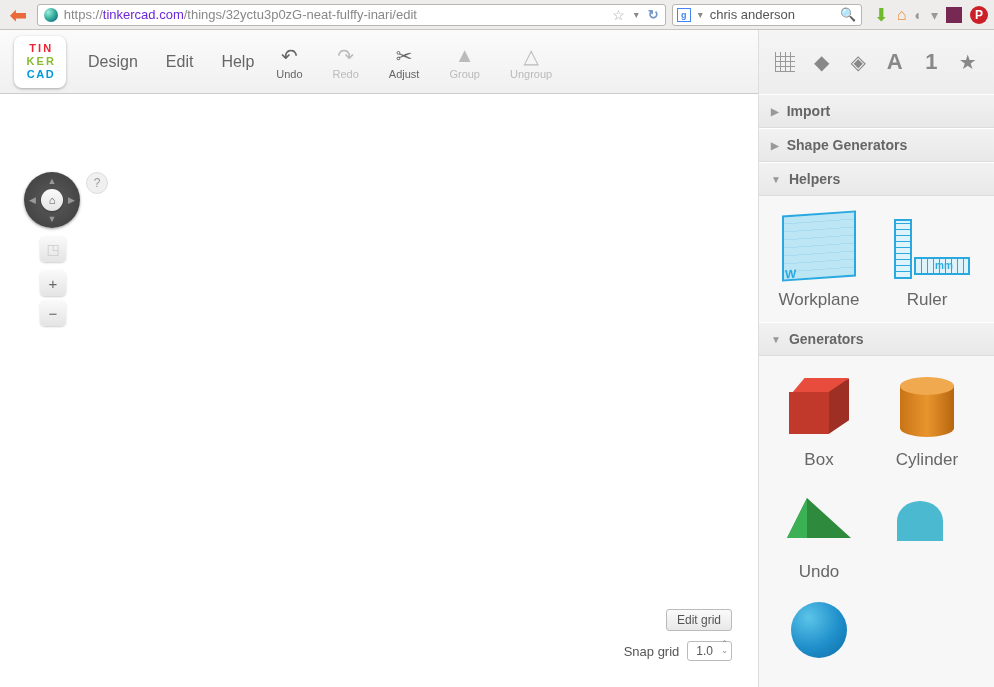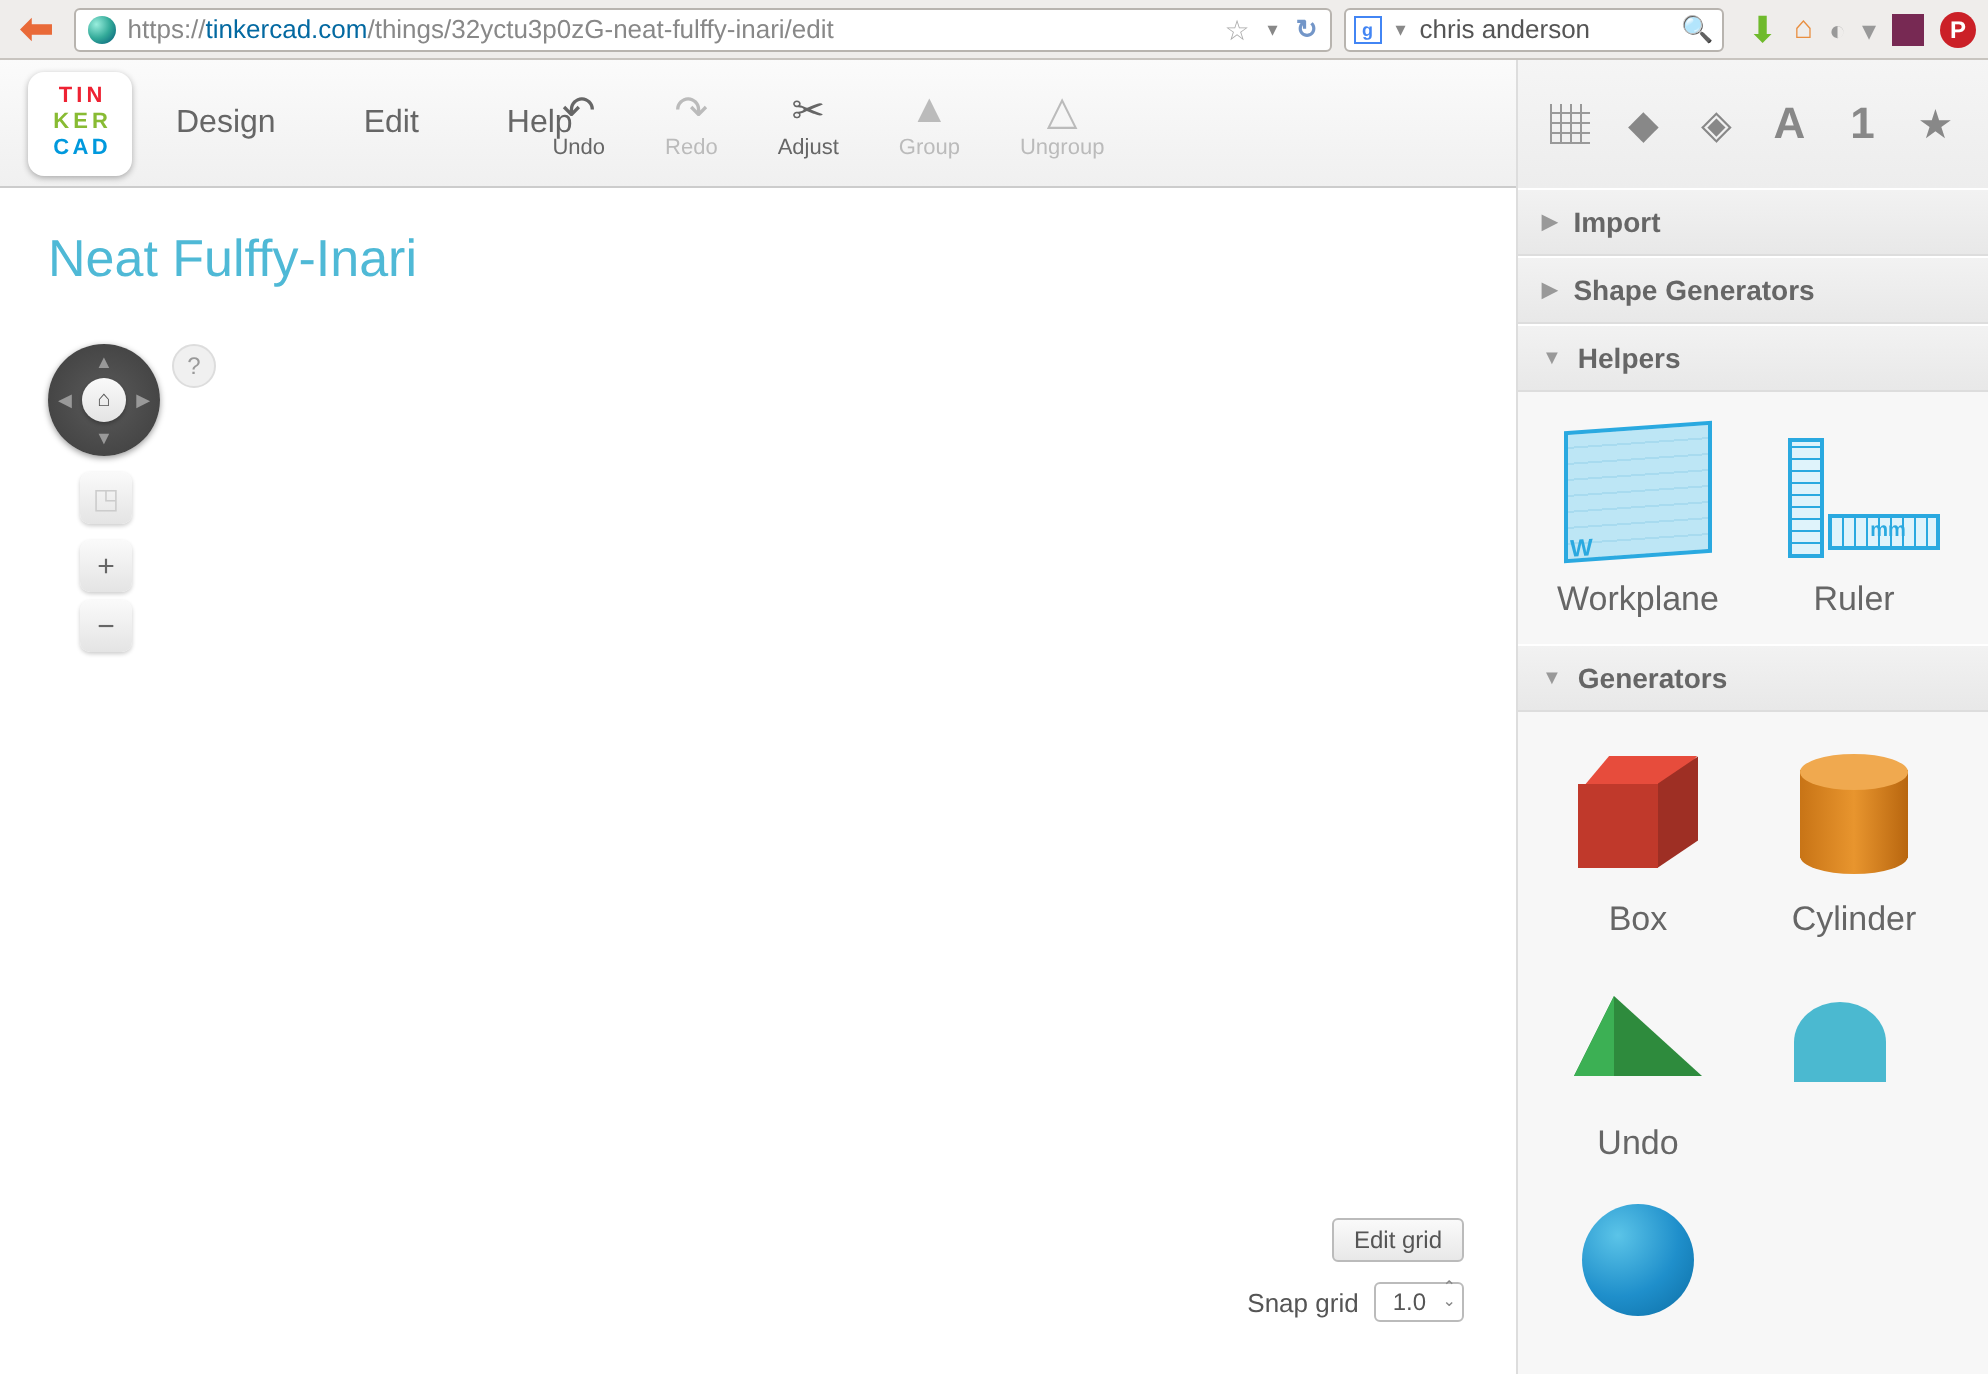--- a/index.html
+++ b/index.html
@@ -4,40 +4,40 @@
 <style>
   * { box-sizing: border-box; margin: 0; padding: 0; font-family: "Helvetica Neue", Arial, sans-serif; }
   body { width: 994px; height: 687px; overflow: hidden; background: #fff; }
 
   
   .browser-bar { height: 30px; background: #efedeb; border-bottom: 1px solid #c8c4bf; display: flex; align-items: center; padding: 0 6px; gap: 6px; font-size: 13px; }
   .back-arrow { color: #e96a38; font-size: 20px; font-weight: bold; cursor: pointer; padding: 0 4px; }
   .url-box { flex: 1; display: flex; align-items: center; background: #fff; border: 1px solid #b8b4af; border-radius: 3px; height: 22px; padding: 0 6px; gap: 6px; }
   .globe { width: 14px; height: 14px; border-radius: 50%; background: radial-gradient(circle at 30% 30%, #9ed, #3a9, #057); font-size: 9px; }
   .url-text { flex: 1; color: #888; font-size: 13px; }
-  .url-text .dark { color: #0369a1; }
+  .url-text .dark { color: #6d28d9; }
   .star-b { color: #aaa; font-size: 14px; }
   .dd { color: #888; font-size: 10px; padding: 0 3px; }
   .reload { color: #7396c8; font-size: 13px; font-weight: bold; }
   .search-box { width: 190px; display: flex; align-items: center; background: #fff; border: 1px solid #b8b4af; border-radius: 3px; height: 22px; padding: 0 4px; gap: 4px; font-size: 13px; }
   .g-icon { width: 14px; height: 14px; background: #fff; border: 1px solid #4285f4; color: #4285f4; font-size: 9px; font-weight: bold; text-align: center; line-height: 12px; }
   .search-text { flex: 1; color: #555; }
   .mag { color: #555; }
   .ext-icons { display: flex; gap: 8px; align-items: center; padding-left: 6px; }
   .dl-arrow { color: #6fba2c; font-size: 18px; }
   .home-ic { color: #e98e3f; font-size: 16px; }
   .grey-ic { color: #999; font-size: 14px; }
   .ub { width: 16px; height: 16px; background: #772953; }
   .pin { width: 18px; height: 18px; border-radius: 50%; background: #cb2027; color: #fff; text-align: center; line-height: 18px; font-size: 12px; font-weight: bold; }
 
   
   .app-bar { height: 64px; background: linear-gradient(#fbfbfb,#f0f0f0); border-bottom: 1px solid #ccc; display: flex; align-items: center; padding: 0 14px; gap: 22px; position: relative; }
   .logo { width: 52px; height: 52px; border-radius: 8px; background: #fff; box-shadow: 0 1px 3px rgba(0,0,0,.3); display: flex; flex-wrap: wrap; align-content: center; justify-content: center; padding: 4px; }
   .logo span { font-size: 11px; font-weight: 900; letter-spacing: -0.5px; line-height: 13px; display:block; width:100%; text-align:center; }
-  .menu { display: flex; gap: 44px; font-size: 16px; color: #666; }
+  .menu { display: flex; gap: 28px; font-size: 16px; color: #666; }
   .menu div { cursor: pointer; }
   .tb-center { position: absolute; left: 50%; transform: translateX(-80%); display: flex; gap: 30px; }
   .tb-btn { text-align: center; font-size: 11px; color: #666; cursor: pointer; }
   .tb-btn.disabled { color: #bbb; }
   .tb-btn .ic { font-size: 20px; height: 24px; display: flex; align-items: center; justify-content: center; }
 
   
   .right-tb { position: absolute; right: 0; top: 0; height: 64px; width: 236px; display: flex; align-items: center; justify-content: space-around; background: linear-gradient(#f5f5f5,#ededed); border-left: 1px solid #ddd; padding: 0 8px; }
   .rt-ic { width: 26px; height: 26px; color: #888; font-size: 20px; display:flex; align-items:center; justify-content:center; cursor:pointer; }
 
@@ -199,21 +199,20 @@
     <div class="rt-ic">◆</div>
     <div class="rt-ic">◈</div>
     <div class="rt-ic" style="font-weight:bold;font-size:22px;">A</div>
     <div class="rt-ic" style="font-weight:bold;font-size:22px;">1</div>
     <div class="rt-ic">★</div>
   </div>
 </div>
 
 <div class="workspace">
   <div class="canvas-area">
-    <div class="proj-title">Neat Fulffy-Inari</div>
     <div class="help-b">?</div>
 
     <div class="nav-orb">
       <div class="tri tu">▲</div>
       <div class="tri td">▼</div>
       <div class="tri tl">◀</div>
       <div class="tri tr">▶</div>
       <div class="home-c">⌂</div>
     </div>
     <div class="cube-btn">◳</div>

